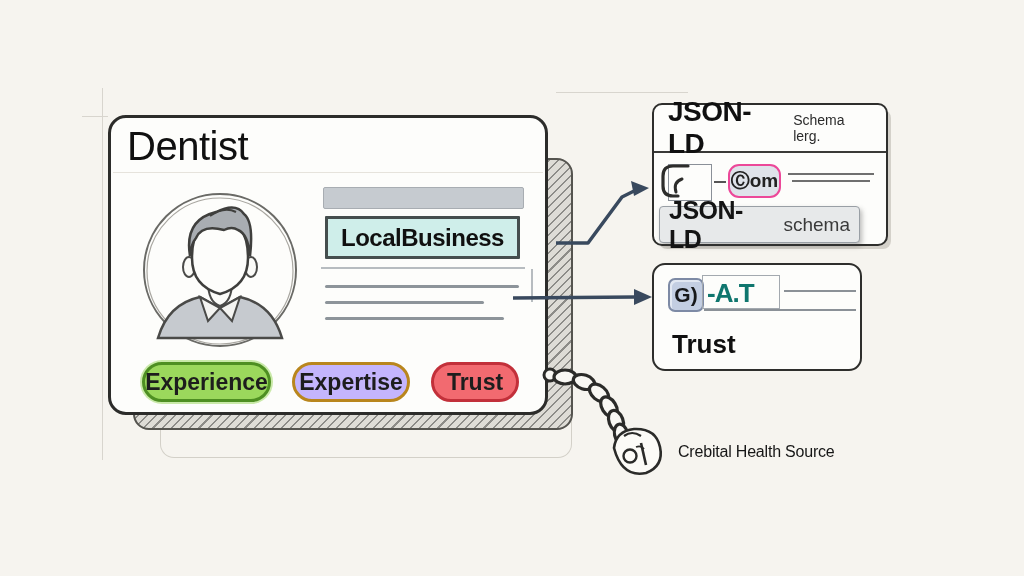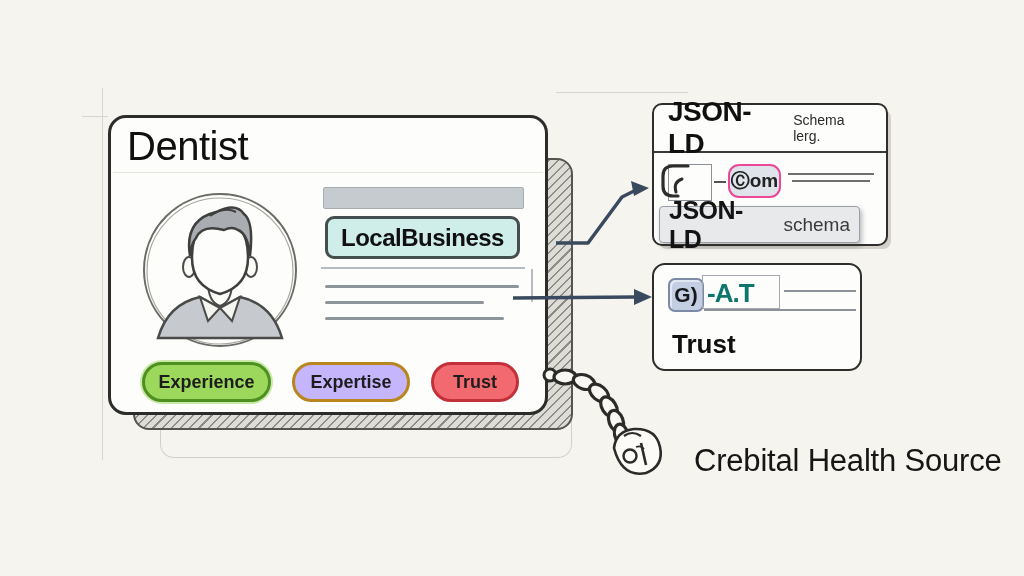--- a/index.html
+++ b/index.html
@@ -18,29 +18,29 @@
   
   #card{position:absolute;left:108px;top:115px;width:440px;height:300px;
     background:#fdfdfb;border:3px solid #2c2c2a;border-radius:18px;}
   #card-title{position:absolute;left:16px;top:6px;font-size:40px;font-weight:400;color:#101010;letter-spacing:-0.5px;}
   #title-rule{position:absolute;left:2px;top:54px;width:430px;height:1px;background:#e6e3dc;}
 
   #avatar{position:absolute;left:29px;top:72px;width:160px;height:160px;}
 
   .gbar{position:absolute;background:#c6cbd0;border:1px solid #a8adb2;border-radius:2px;}
   #schema-badge{position:absolute;left:214px;top:98px;width:195px;height:43px;
-    background:#cfeeea;border:3px solid #454e4e;border-radius:9px;
+    background:#cfeeea;border:3px solid #454e4e;border-radius:1px;
     display:flex;align-items:center;justify-content:center;
     font-size:24px;font-weight:700;color:#101010;letter-spacing:-0.5px;}
   .thinline{position:absolute;background:#b7bcc0;}
   .textline{position:absolute;background:#8d949a;border-radius:2px;}
 
   .pill{position:absolute;top:244px;height:40px;border-radius:20px;
     display:flex;align-items:center;justify-content:center;
-    font-size:18px;font-weight:700;color:#1d1d1d;}
+    font-size:23px;font-weight:700;color:#1d1d1d;}
   #pill-experience{left:31px;width:129px;background:#9bd85c;border:3px solid #4e8f22;box-shadow:0 0 0 2px #c9e9a8;}
   #pill-expertise{left:181px;width:118px;background:#c4b5fd;border:3px solid #b9861d;}
   #pill-trust{left:320px;width:88px;background:#f26a70;border:3px solid #c2303a;}
 
   
   #schema-box{position:absolute;left:652px;top:103px;width:236px;height:143px;
     background:#fdfdfb;border:2.5px solid #2e2e2c;border-radius:10px;
     box-shadow:5px 5px 0 -2px #d4d1ca;}
   #schema-head{position:absolute;left:0;top:0;width:100%;height:48px;
     border-bottom:2px solid #3a3a38;display:flex;align-items:center;padding:0 14px;}
@@ -62,21 +62,21 @@
   #eat-box{position:absolute;left:652px;top:263px;width:210px;height:108px;
     background:#fdfdfb;border:2.5px solid #2e2e2c;border-radius:13px;}
   #eat-badge{position:absolute;left:14px;top:13px;width:36px;height:34px;background:#c3cee2;
     border:2px solid #7d8aa5;border-radius:7px;box-shadow:inset 2px 2px 0 #e2e8f2;
     display:flex;align-items:center;justify-content:center;font-size:21px;font-weight:700;color:#17181a;}
   #eat-frame{position:absolute;left:48px;top:10px;width:78px;height:34px;border:1px solid #a3a9af;}
   #eat-label{position:absolute;left:53px;top:13px;font-size:26px;font-weight:700;color:#0f766e;letter-spacing:-1px;}
   .eat-line{position:absolute;background:#8b9197;}
   #eat-caption{position:absolute;left:18px;top:64px;font-size:26px;font-weight:700;color:#101010;}
 
-  #chain-note-label{position:absolute;left:694px;top:443px;font-size:31px;color:#161616;letter-spacing:-0.2px;}
+  #chain-note-label{position:absolute;left:678px;top:443px;font-size:16px;color:#161616;letter-spacing:-0.2px;}
 
   svg{display:block;}
   #connector-layer{position:absolute;left:0;top:0;pointer-events:none;}
 </style>
 </head>
 <body>
 
 <div id="stage">
 
   <div class="guide" style="left:102px;top:88px;width:1px;height:372px;"></div>

